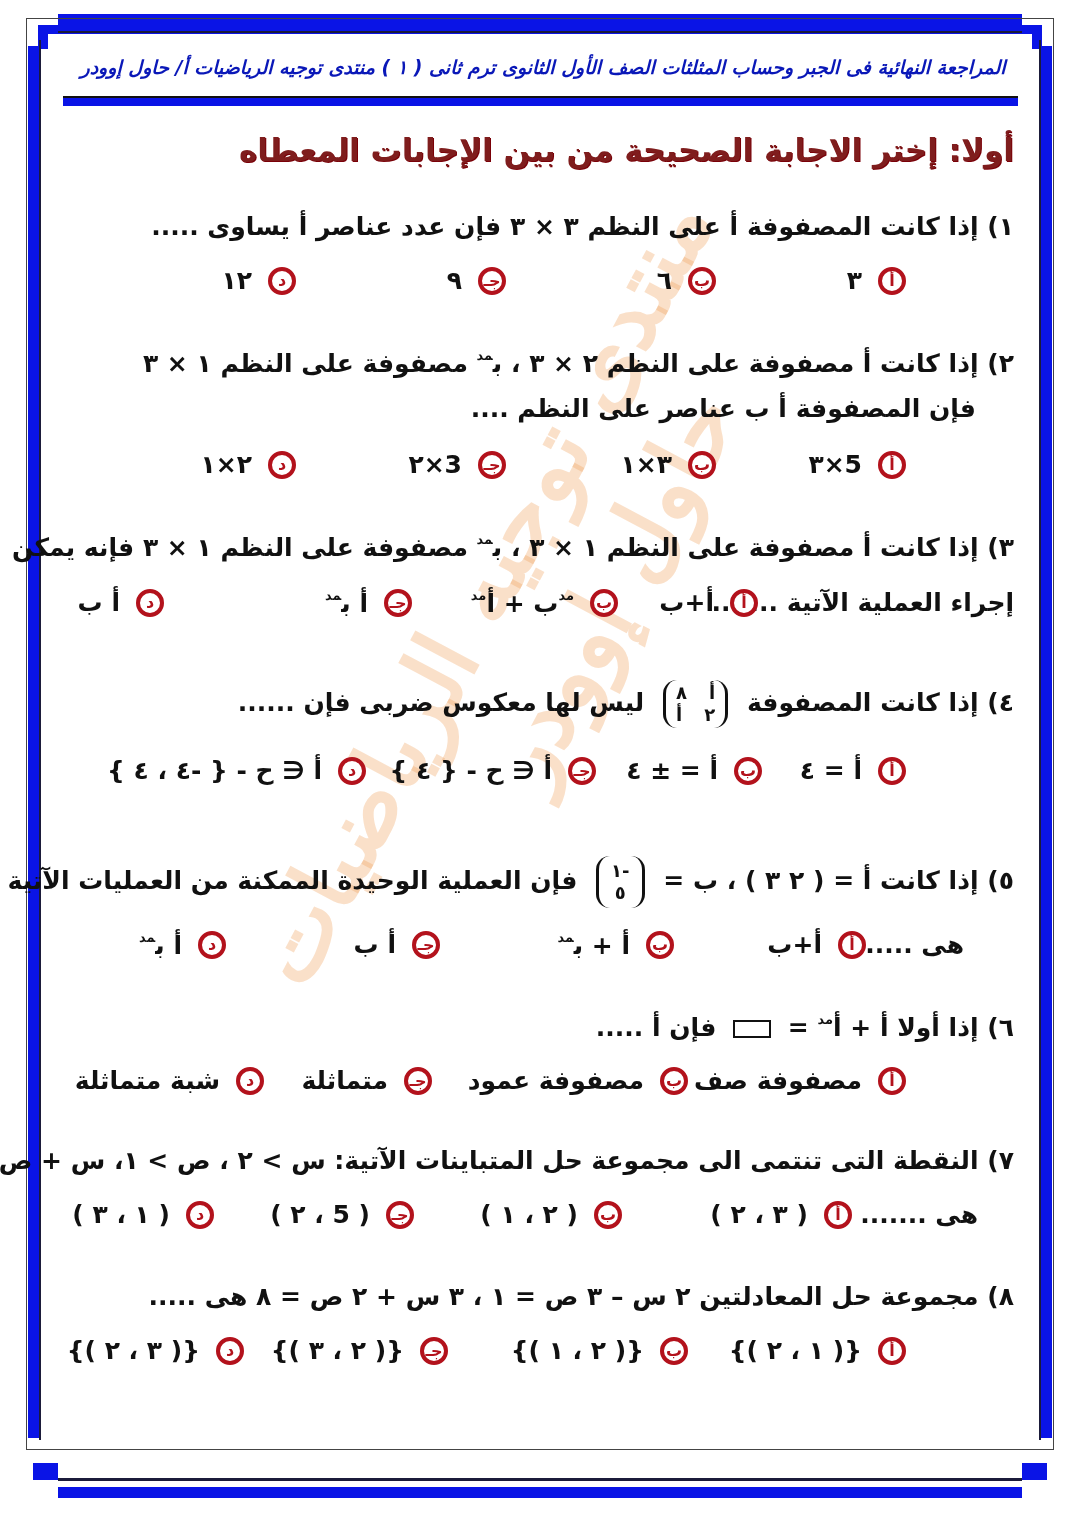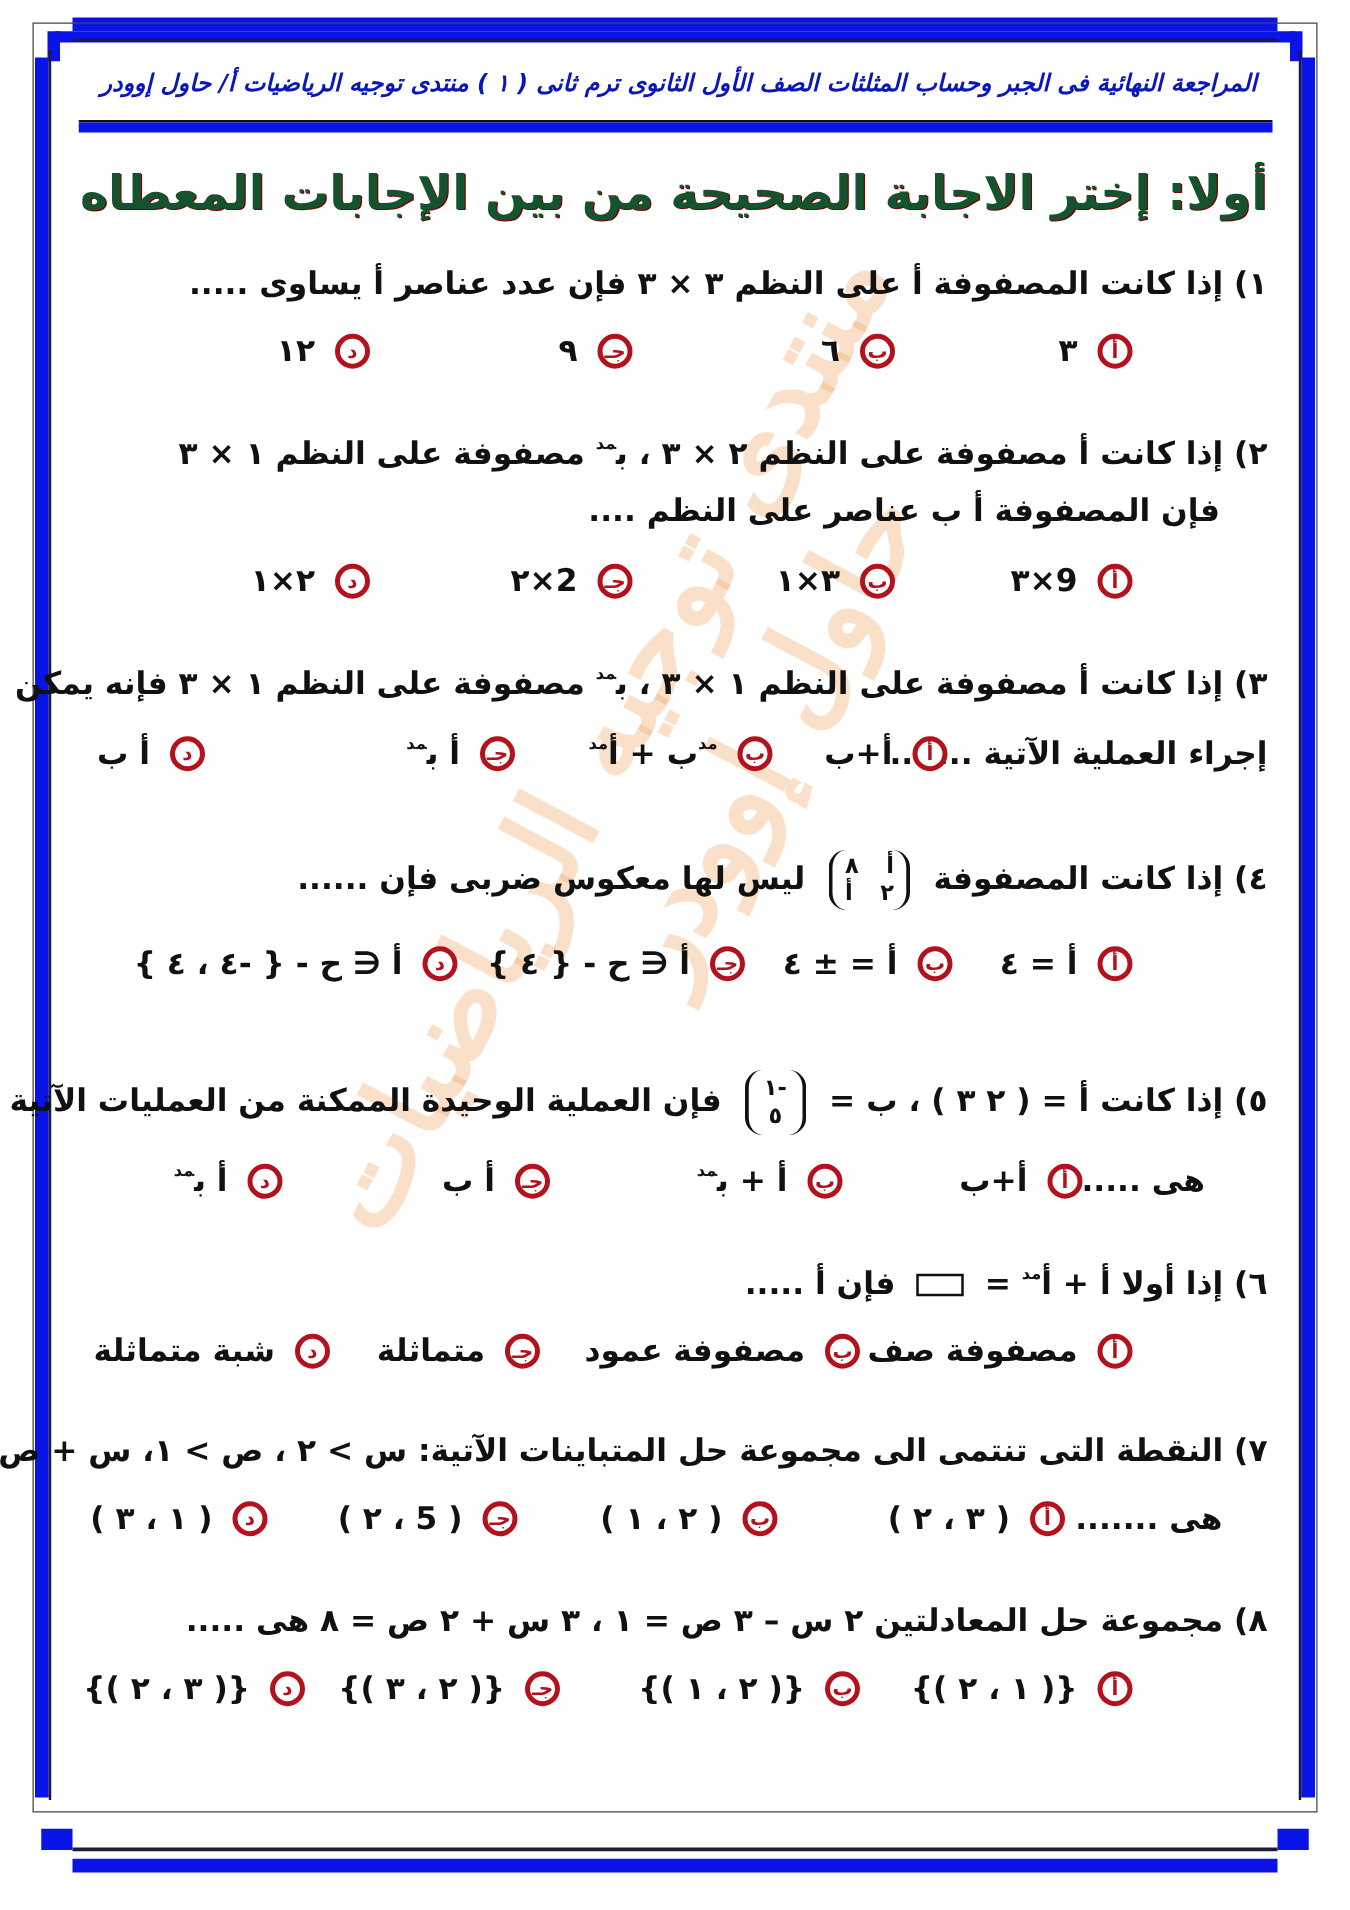--- a/index.html
+++ b/index.html
@@ -17,21 +17,21 @@
     direction: rtl; text-align: center; white-space: nowrap;
     font-family: "DejaVu Sans", sans-serif; font-weight: bold; font-size: 19px;
     color: #0a18b8; letter-spacing: -0.3px; font-style: italic;
   }
   .header-rule-dark { position: absolute; left: 63px; right: 62px; top: 96px; height: 2px; background: #111; }
   .header-rule { position: absolute; left: 63px; right: 62px; top: 98px; height: 8px; background: #0a14e6; }
 
   
   .section-title {
     position: absolute; right: 66px; top: 132px; direction: rtl;
-    font-weight: bold; font-size: 38px; color: #14532d;
+    font-weight: bold; font-size: 31px; color: #7f1d1d;
     text-shadow: 1px 1px 0 #7a0008;
     font-family: "DejaVu Sans", sans-serif;
   }
 
   
   .watermark {
     position: absolute; left: 150px; top: 470px; width: 800px;
     transform: rotate(-62deg); transform-origin: center;
     direction: rtl; font-size: 92px; font-weight: bold; color: rgba(240,160,90,0.33);
     white-space: nowrap; pointer-events: none; font-family: "DejaVu Serif", serif;
@@ -122,29 +122,29 @@
 <div>
   <div class="q-line" style="top:348px;">
     <span>٢)</span>
     <span>إذا كانت أ مصفوفة على النظم ٢ × ٣ ، ب</span><span class="sup">مد</span>
     <span>مصفوفة على النظم ١ × ٣</span>
   </div>
   <div class="q-line" style="top:394px; right:104px;">فإن المصفوفة أ ب عناصر على النظم ....</div>
   <div class="opt-row" style="top:450px;">
     <div class="opt" style="right:108px;">
         <span class="badge">أ</span>
-        <span>9×٣</span>
+        <span>5×٣</span>
       </div>
     <div class="opt" style="right:298px;">
         <span class="badge">ب</span>
         <span>٣×١</span>
       </div>
     <div class="opt" style="right:508px;">
         <span class="badge">جـ</span>
-        <span>2×٢</span>
+        <span>3×٢</span>
       </div>
     <div class="opt" style="right:718px;">
         <span class="badge">د</span>
         <span>٢×١</span>
       </div>
   </div>
 </div>
 
 <div>
   <div class="q-line" style="top:532px;">

